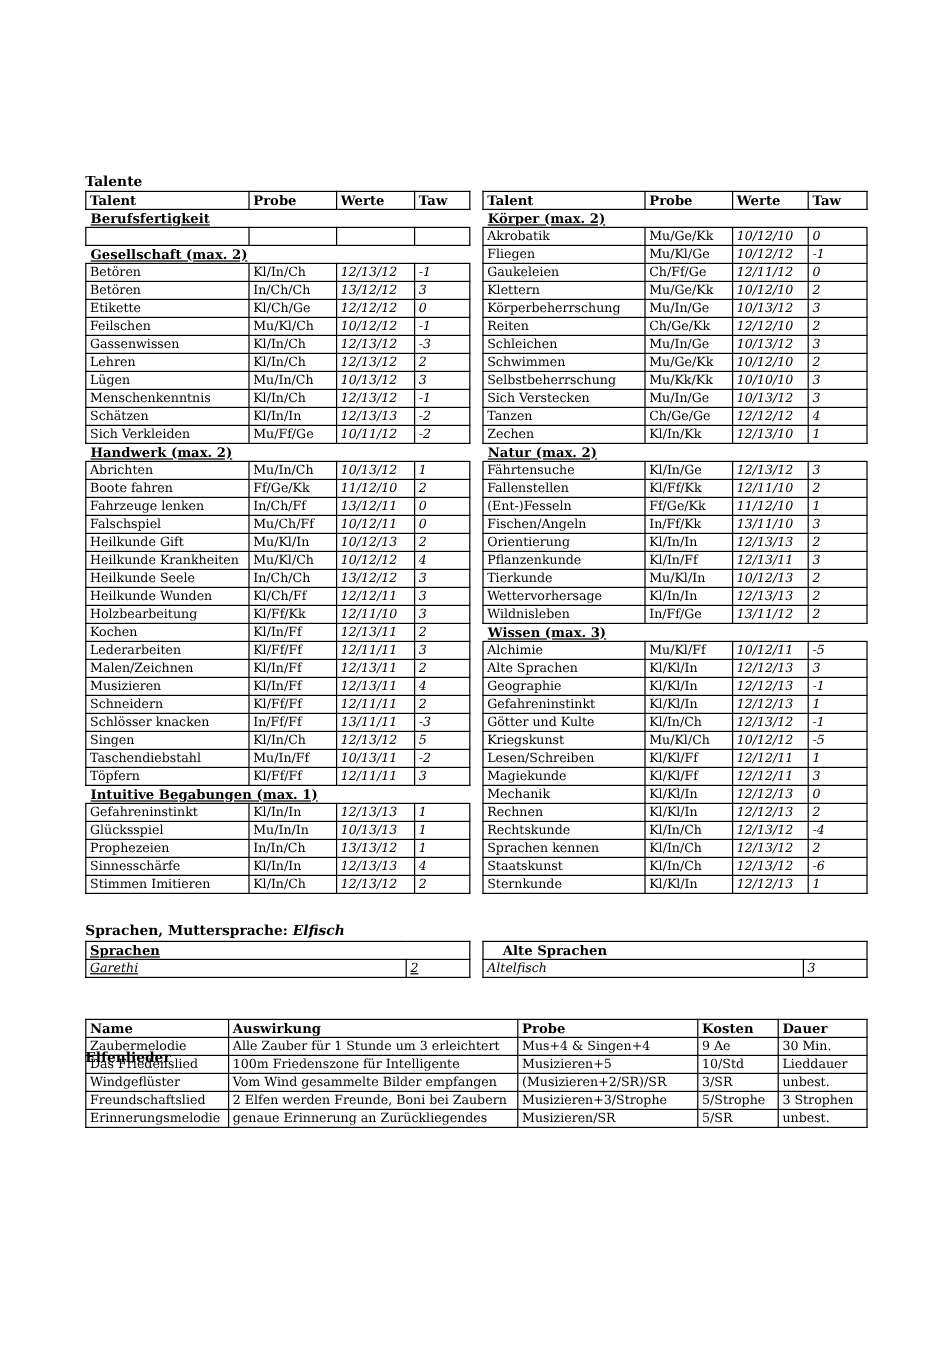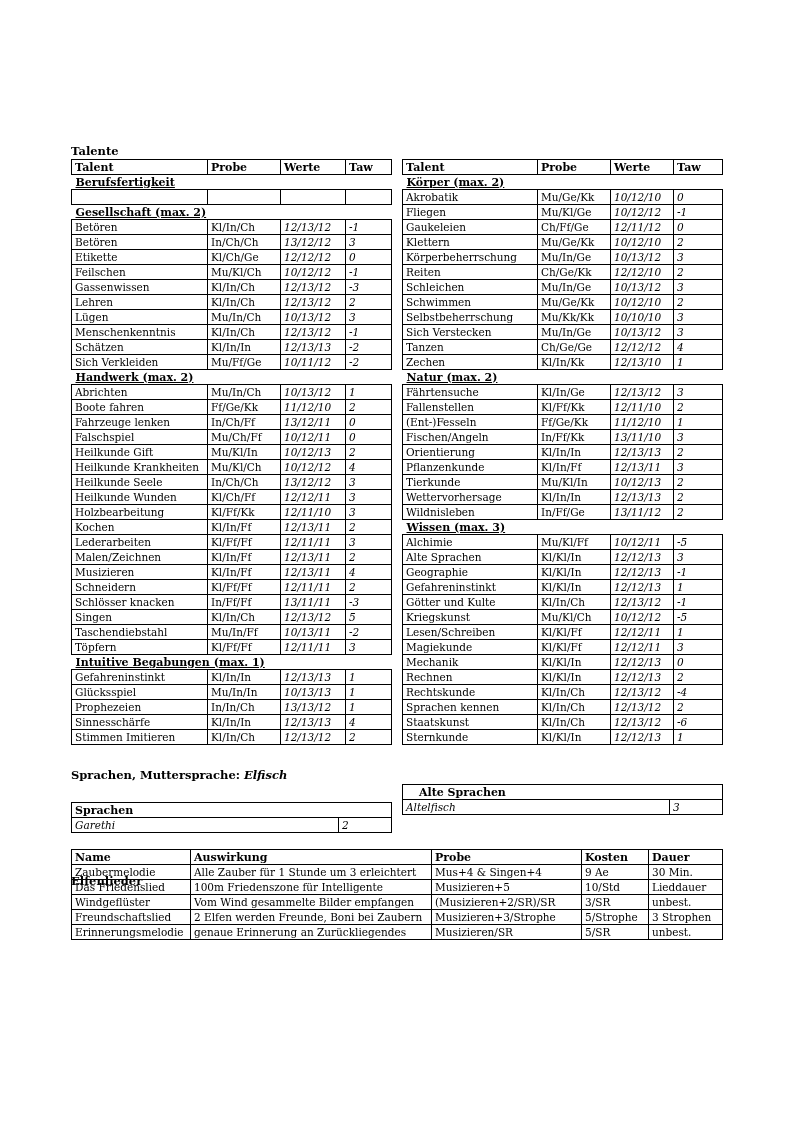--- a/index.html
+++ b/index.html
@@ -509,21 +509,21 @@
         <td class="w">12/12/13</td>
         <td class="t">1</td>
       </tr>
     </tbody>
 </table>
 
 <div class="abs sec-title" style="left:71px; top:768px;">
   <span>Sprachen, Muttersprache: </span><i>Elfisch</i>
 </div>
 
-<table class="abs lang" style="left:71px; top:802px;">
+<table class="abs lang" style="left:71px; top:784px;text-decoration:underline;">
   <colgroup>
       <col style="width:267px">
       <col style="width:53px">
     </colgroup>
   <thead>
       <tr>
         <th colspan="2">Sprachen</th>
       </tr>
     </thead>
   <tbody id="sprachen-body">

